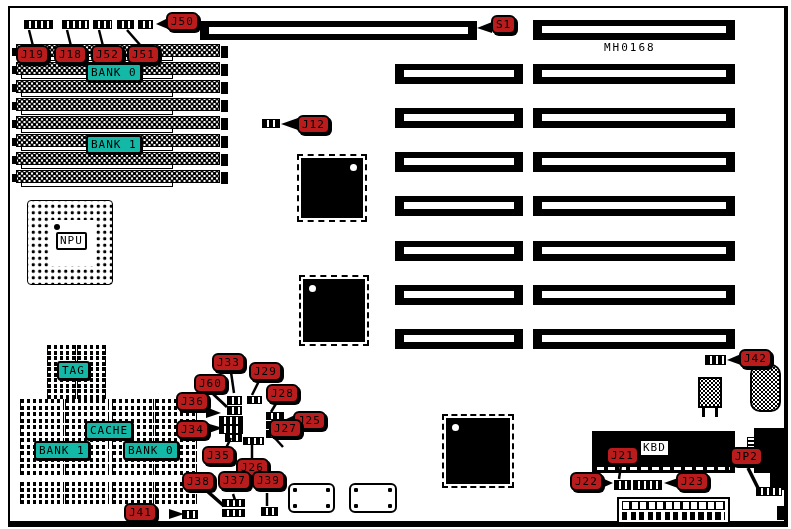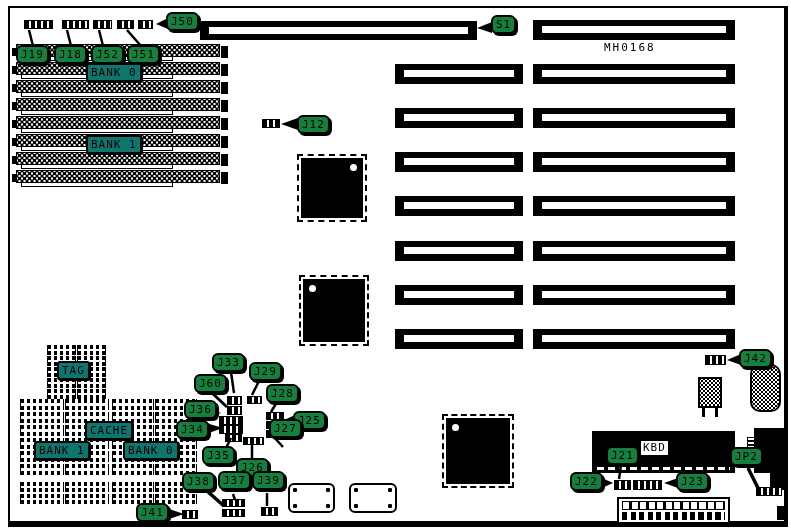--- a/index.html
+++ b/index.html
@@ -1,24 +1,24 @@
 <!DOCTYPE html>
 <html><head>
 <meta charset="utf-8">
 <style>
   html,body{margin:0;padding:0;background:#fff;}
   .canvas{position:relative;width:791px;height:529px;background:#fff;overflow:hidden;
           font-family:"DejaVu Sans Mono",monospace;color:#000;}
   .frame{position:absolute;left:8px;top:6px;width:780px;height:521px;box-sizing:border-box;
          border:2px solid #000;border-right-width:4px;border-bottom-width:6px;}
   
-  .bal{position:absolute;background:#15803d;border:2px solid #000;border-radius:6px;
+  .bal{position:absolute;background:#b91c1c;border:2px solid #000;border-radius:6px;
        padding:0 3px;font-size:11px;line-height:15px;letter-spacing:1px;
        box-shadow:2px 2px 0 #000;z-index:6;white-space:nowrap;}
-  .box{position:absolute;background:#0f766e;border:2px solid #000;border-radius:3px;
+  .box{position:absolute;background:#14b8a6;border:2px solid #000;border-radius:3px;
        padding:0 3px;font-size:11px;line-height:15px;letter-spacing:1px;
        box-shadow:1px 1px 0 #000;z-index:6;white-space:nowrap;}
   .chiplabel{position:absolute;background:#fff;border:2px solid #000;border-radius:2px;
        padding:0 2px;font-size:11px;line-height:14px;letter-spacing:1px;z-index:3;white-space:nowrap;}
   
   .slot{position:absolute;background:#000;}
   .slot::after{content:"";position:absolute;left:9px;right:9px;top:6px;height:7px;background:#fff;}
   
   .simm{position:absolute;left:16px;width:212px;height:16px;}
   .simm-mod{position:absolute;left:0;top:0;right:8px;height:11px;border:1px solid #000;
@@ -151,20 +151,26 @@
   <div class="slot" style="left:533px;top:152px;width:202px;height:20px;"></div>
   <div class="slot" style="left:395px;top:196px;width:128px;height:20px;"></div>
   <div class="slot" style="left:533px;top:196px;width:202px;height:20px;"></div>
   <div class="slot" style="left:395px;top:241px;width:128px;height:20px;"></div>
   <div class="slot" style="left:533px;top:241px;width:202px;height:20px;"></div>
   <div class="slot" style="left:395px;top:285px;width:128px;height:20px;"></div>
   <div class="slot" style="left:533px;top:285px;width:202px;height:20px;"></div>
   <div class="slot" style="left:395px;top:329px;width:128px;height:20px;"></div>
   <div class="slot" style="left:533px;top:329px;width:202px;height:20px;"></div>
 
+  <div class="npu">
+    <div class="npu-inner">
+      <div class="npu-pin1"></div>
+      <div class="chiplabel" style="left:7px;top:12px;">NPU</div>
+    </div>
+  </div>
 
   <div class="qfp" style="left:301px;top:158px;width:62px;height:60px;">
     <div class="qdot" style="right:6px;top:6px;"></div>
   </div>
   <div class="qfp" style="left:303px;top:279px;width:62px;height:63px;">
     <div class="qdot" style="left:6px;top:6px;"></div>
   </div>
   <div class="qfp" style="left:446px;top:418px;width:64px;height:66px;">
     <div class="qdot" style="left:6px;top:6px;"></div>
   </div>
@@ -299,27 +305,27 @@
   <div class="bal" style="left:297px;top:115px;">J12</div>
   <div class="bal" style="left:739px;top:349px;">J42</div>
   <div class="box" style="left:57px;top:361px;">TAG</div>
   <div class="box" style="left:85px;top:421px;">CACHE</div>
   <div class="box" style="left:34px;top:441px;">BANK 1</div>
   <div class="box" style="left:123px;top:441px;">BANK 0</div>
   <div class="bal" style="left:212px;top:353px;">J33</div>
   <div class="bal" style="left:249px;top:362px;">J29</div>
   <div class="bal" style="left:194px;top:374px;">J60</div>
   <div class="bal" style="left:266px;top:384px;">J28</div>
-  <div class="bal" style="left:176px;top:400px;margin-left:8px;">J36</div>
+  <div class="bal" style="left:176px;top:392px;">J36</div>
   <div class="bal" style="left:176px;top:420px;">J34</div>
   <div class="bal" style="left:293px;top:411px;">J25</div>
   <div class="bal" style="left:202px;top:446px;">J35</div>
   <div class="bal" style="left:236px;top:458px;">J26</div>
   <div class="bal" style="left:269px;top:419px;">J27</div>
   <div class="bal" style="left:182px;top:472px;">J38</div>
   <div class="bal" style="left:218px;top:471px;">J37</div>
   <div class="bal" style="left:252px;top:471px;">J39</div>
-  <div class="bal" style="left:136px;top:503px;">J41</div>
+  <div class="bal" style="left:124px;top:503px;">J41</div>
   <div class="bal" style="left:570px;top:472px;">J22</div>
   <div class="bal" style="left:606px;top:446px;">J21</div>
   <div class="bal" style="left:676px;top:472px;">J23</div>
   <div class="bal" style="left:730px;top:447px;">JP2</div>
 </div>
 
 </body></html>

